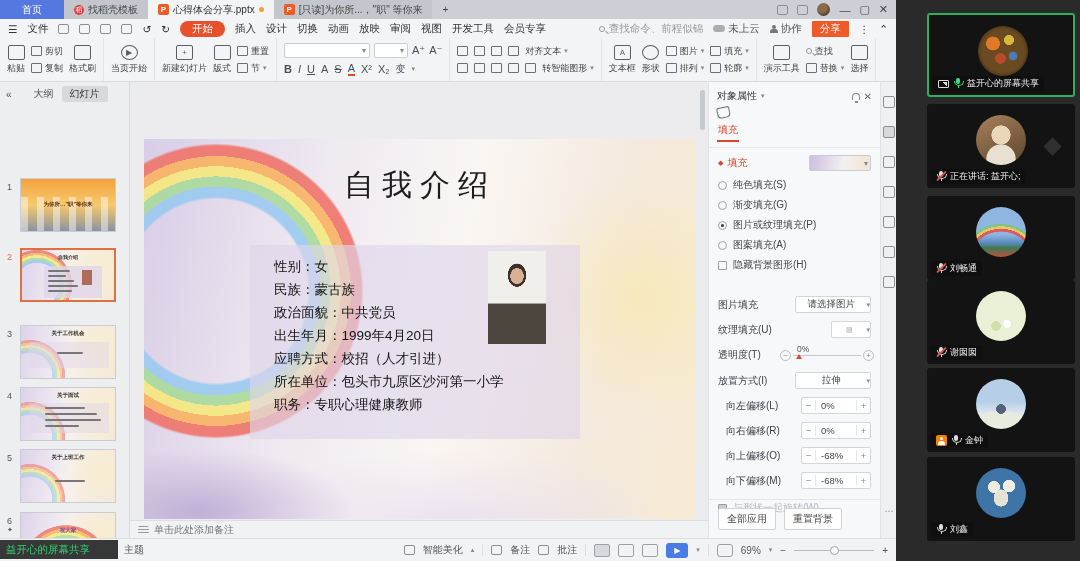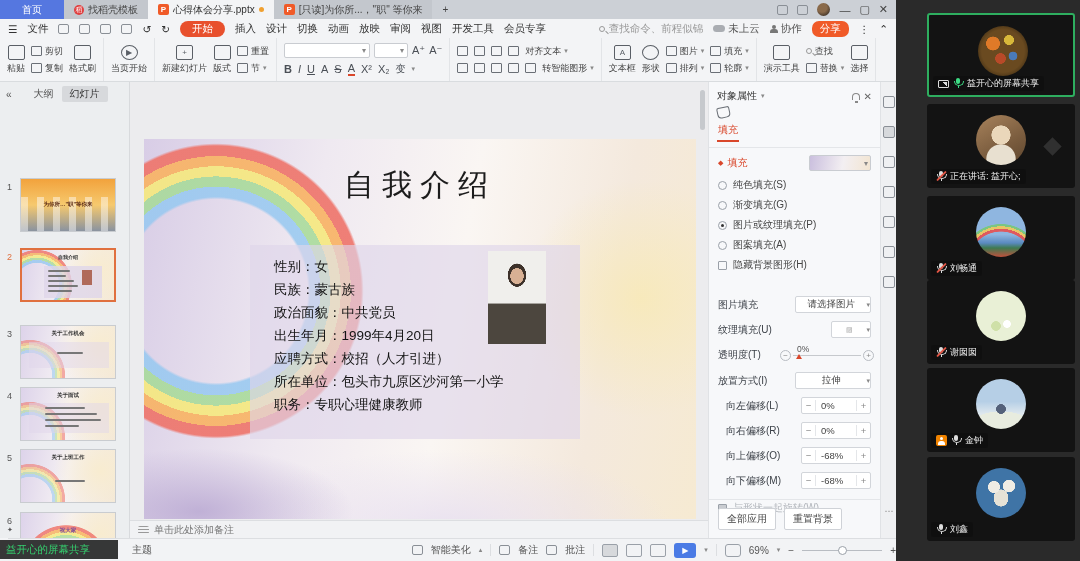--- a/index.html
+++ b/index.html
@@ -19,21 +19,21 @@
   .winbtn{font-size:11px;color:#444;}
   .avatar-s{width:13px;height:13px;border-radius:50%;background:radial-gradient(circle at 40% 35%,#8a6a4a 0 40%,#2e2620 90%);}
   .gico{display:inline-block;width:11px;height:10px;border:1px solid #8a8f96;border-radius:2px;background:linear-gradient(transparent 45%,rgba(138,143,150,.55) 45% 55%,transparent 55%);}
   
   #menubar{position:absolute;left:0;top:19px;width:896px;height:19px;background:#f3f4f6;display:flex;align-items:center;font-size:10.5px;color:#333;gap:10px;padding:0 8px;}
   .pill{background:#e8502d;color:#fff;border-radius:9px;padding:1px 12px;font-size:10.5px;}
   .mitem{white-space:nowrap;}
   .search{display:flex;align-items:center;gap:4px;color:#999;margin-left:auto;}
   .lens{width:6px;height:6px;border:1px solid #999;border-radius:50%;position:relative;}
   .lens:after{content:"";position:absolute;left:5px;top:5px;width:4px;height:1px;background:#999;transform:rotate(45deg);}
-  .share-btn{background:#f05a28;color:#fff;border-radius:7px;padding:1px 8px;display:flex;gap:3px;align-items:center;}
+  .share-btn{background:#f05a28;color:#fff;border-radius:1px;padding:1px 8px;display:flex;gap:3px;align-items:center;}
   .cloudi{width:12px;height:7px;border-radius:5px;background:#8a8f96;opacity:.7;}
   .personi{width:8px;height:8px;position:relative;}
   .personi:before{content:"";position:absolute;left:2px;top:0;width:4px;height:4px;border-radius:50%;background:#777;}
   .personi:after{content:"";position:absolute;left:0;top:4.5px;width:8px;height:3.5px;border-radius:3px 3px 0 0;background:#777;}
   
   #ribbon{position:absolute;left:0;top:38px;width:896px;height:44px;background:#f3f4f6;border-bottom:1px solid #d9dcdf;display:flex;align-items:stretch;overflow:hidden;}
   .rgrp{display:flex;align-items:center;gap:6px;padding:3px 7px;border-right:1px solid #e2e4e7;}
   .bigbtn{display:flex;flex-direction:column;align-items:center;justify-content:center;gap:2px;font-size:9px;color:#444;white-space:nowrap;}
   .bigico{width:17px;height:15px;border:1.5px solid #5a5f66;border-radius:2px;display:flex;align-items:center;justify-content:center;font-size:8px;color:#5a5f66;}
   .rcol{display:flex;flex-direction:column;justify-content:flex-start;gap:4px;}
@@ -113,21 +113,21 @@
   .offlabel{padding-left:8px;}
   .p-dis{color:#b0b4ba;}
   .p-foot{position:absolute;left:0;bottom:0;width:100%;border-top:1px solid #e4e6e9;padding:8px 9px;display:flex;gap:8px;}
   .pbtn{border:1px solid #cfd2d7;background:#fff;border-radius:2px;padding:3px 8px;font-size:10px;color:#444;}
   
   #strip{position:absolute;left:880px;top:82px;width:16px;height:456px;background:#eff0f2;border-left:1px solid #e0e2e5;}
   .strico{position:absolute;left:2px;width:12px;height:12px;border:1px solid #8a8f96;border-radius:2px;}
   .strico.active{background:#d7d9dc;}
   .strdots{position:absolute;left:1px;width:14px;text-align:center;color:#888;font-size:9px;}
   
-  #statusbar{position:absolute;left:0;top:538px;width:896px;height:23px;background:#f2f3f5;border-top:1px solid #dcdee1;display:flex;align-items:center;font-size:10px;color:#555;padding:0 8px;gap:8px;margin-left:8px;}
+  #statusbar{position:absolute;left:0;top:538px;width:896px;height:23px;background:#f2f3f5;border-top:1px solid #dcdee1;display:flex;align-items:center;font-size:10px;color:#555;padding:0 8px;gap:8px;}
   .sb-right{margin-left:auto;display:flex;align-items:center;gap:8px;}
   .vic{width:16px;height:13px;border:1px solid #9aa0a8;border-radius:2px;}
   .vic.active{background:#d7d9dc;}
   .playbtn{width:22px;height:15px;background:#4b7be5;border-radius:3px;color:#fff;font-size:8px;display:flex;align-items:center;justify-content:center;}
   .track2{width:80px;height:1px;background:#b8bcc2;position:relative;}
   .knob{position:absolute;left:36px;top:-4px;width:9px;height:9px;border-radius:50%;background:#fff;border:1px solid #9aa0a8;}
   .sepv{width:1px;height:12px;background:#dcdee1;}
   #sharebanner{position:absolute;left:0;top:540px;width:118px;height:19px;background:rgba(40,40,40,.93);color:#35d06f;font-size:10.5px;display:flex;align-items:center;padding:0 6px;z-index:9;}
   
   #meet{position:absolute;left:896px;top:0;width:184px;height:561px;background:#2a2a2a;}

